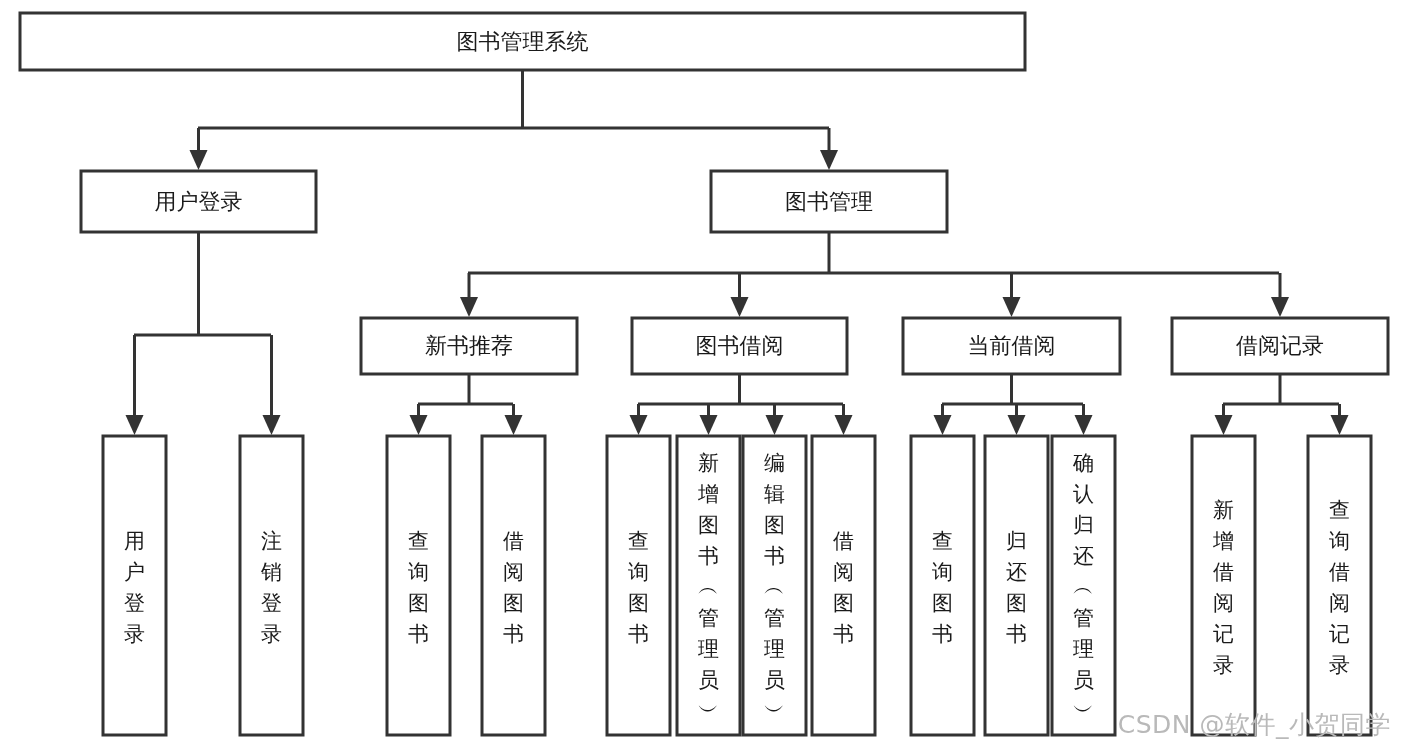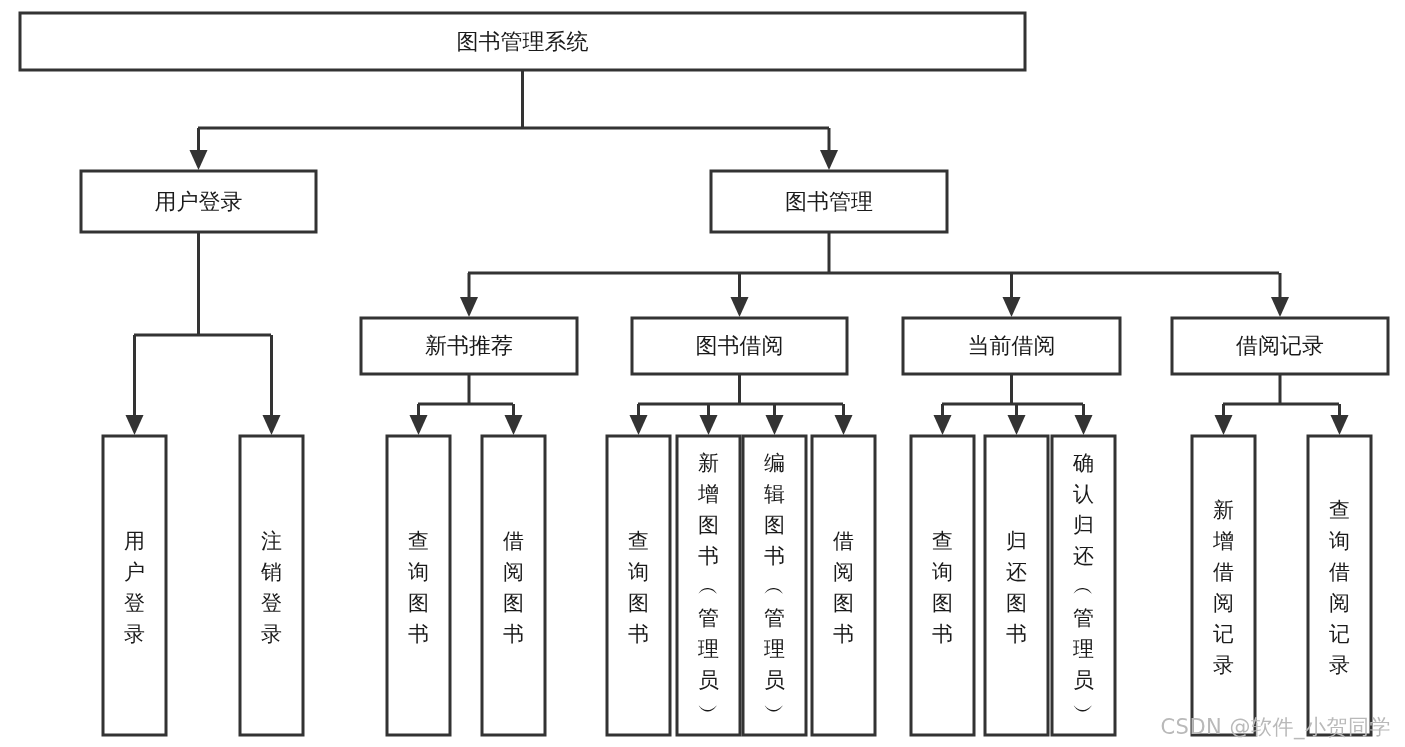--- a/index.html
+++ b/index.html
@@ -51,21 +51,21 @@
     font-family: "DejaVu Sans", "Liberation Sans", sans-serif;
     font-size: 21px;
     fill: #1a1a1a;
     text-anchor: middle;
   }
   .watermark {
     position: absolute;
     right: 14px;
     bottom: 6px;
     font-family: "DejaVu Sans", "Liberation Sans", sans-serif;
-    font-size: 21px;
+    font-size: 25px;
     color: #b9b9b9;
     letter-spacing: 0.5px;
     white-space: nowrap;
     user-select: none;
   }
 </style>
 </head>
 <body>
 
 <div id="diagram-root">

